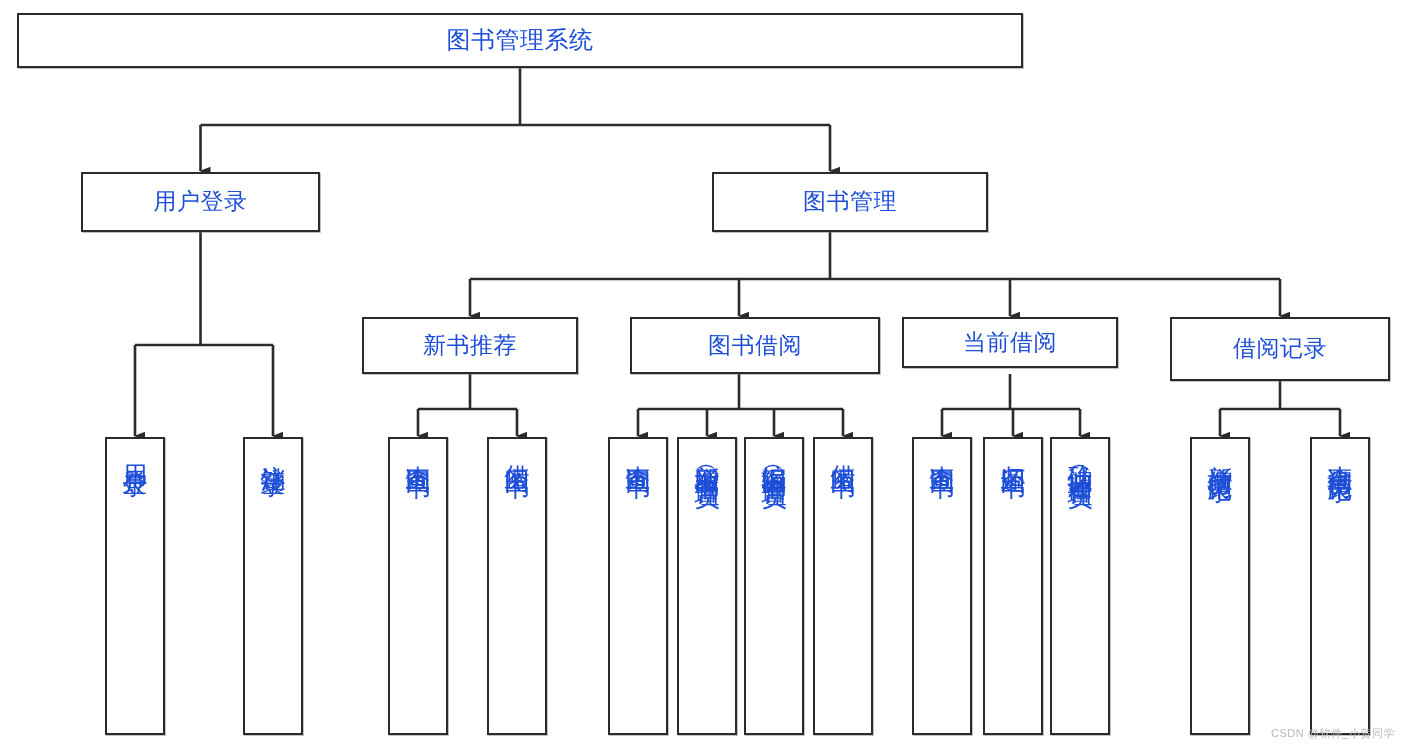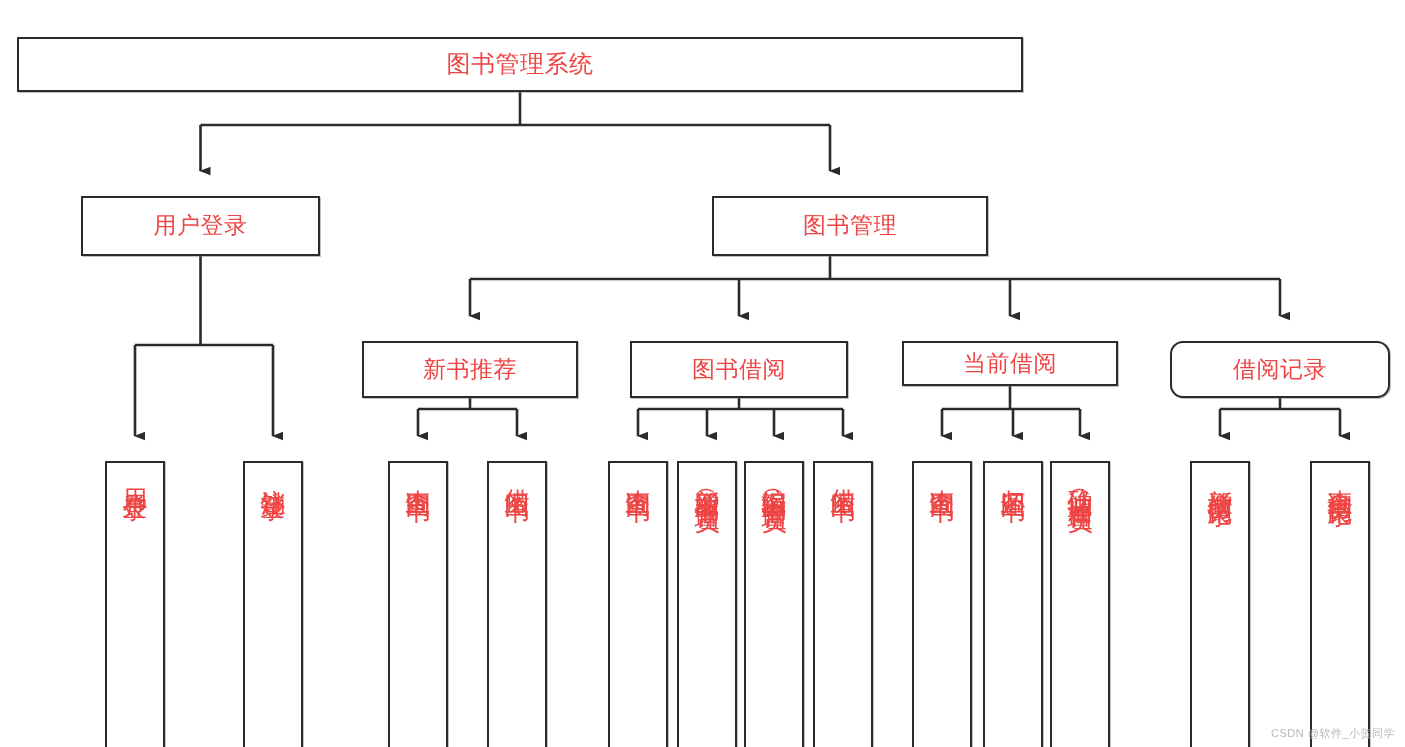--- a/index.html
+++ b/index.html
@@ -26,23 +26,22 @@
     pointer-events: none;
   }
   .node {
     position: absolute;
     box-sizing: border-box;
     border: 2.5px solid #2b2b2b;
     background: #ffffff;
     display: flex;
     align-items: center;
     justify-content: center;
-    color: #ef4444;
+    color: #1d4ed8;
     box-shadow: 1px 1px 0 rgba(120,120,130,0.45);
-    margin-top: 24px;
   }
   .node .label {
     display: block;
     text-align: center;
     line-height: 1.18;
     letter-spacing: 0.5px;
   }
   .node.horiz .label {
     font-size: 23px;
   }
@@ -125,27 +124,27 @@
       </div>
       <div class="node horiz" style="left: 81px; top: 172px; width: 239px; height: 60px;">
         <span class="label">用户登录</span>
       </div>
       <div class="node horiz" style="left: 712px; top: 172px; width: 276px; height: 60px;">
         <span class="label">图书管理</span>
       </div>
       <div class="node horiz" style="left: 362px; top: 317px; width: 216px; height: 57px; justify-content: center;">
         <span class="label">新书推荐</span>
       </div>
-      <div class="node horiz" style="left: 630px; top: 317px; width: 218px; height: 57px;">
+      <div class="node horiz" style="left: 630px; top: 317px; width: 250px; height: 57px;">
         <span class="label">图书借阅</span>
       </div>
-      <div class="node horiz" style="left: 902px; top: 317px; width: 216px; height: 45px;">
+      <div class="node horiz" style="left: 902px; top: 317px; width: 216px; height: 51px;">
         <span class="label">当前借阅</span>
       </div>
-      <div class="node horiz" style="left: 1170px; top: 317px; width: 220px; height: 57px; border-radius: 13px;">
+      <div class="node horiz" style="left: 1170px; top: 317px; width: 220px; height: 64px;">
         <span class="label">借阅记录</span>
       </div>
       <div class="node vert" style="left: 105px; top: 437px; width: 60px; height: 298px;">
         <span class="label">用户登录</span>
       </div>
       <div class="node vert" style="left: 243px; top: 437px; width: 60px; height: 298px;">
         <span class="label">注销登录</span>
       </div>
       <div class="node vert" style="left: 388px; top: 437px; width: 60px; height: 298px;">
         <span class="label">查询图书</span>

